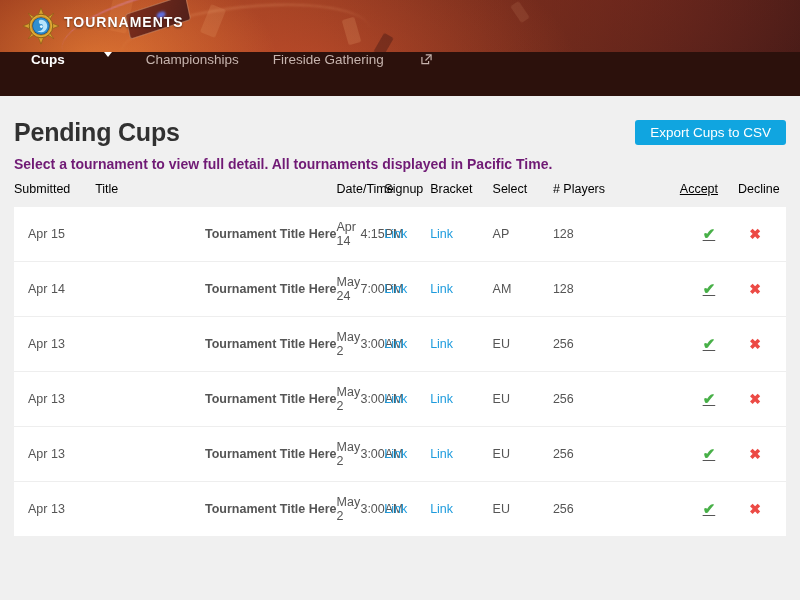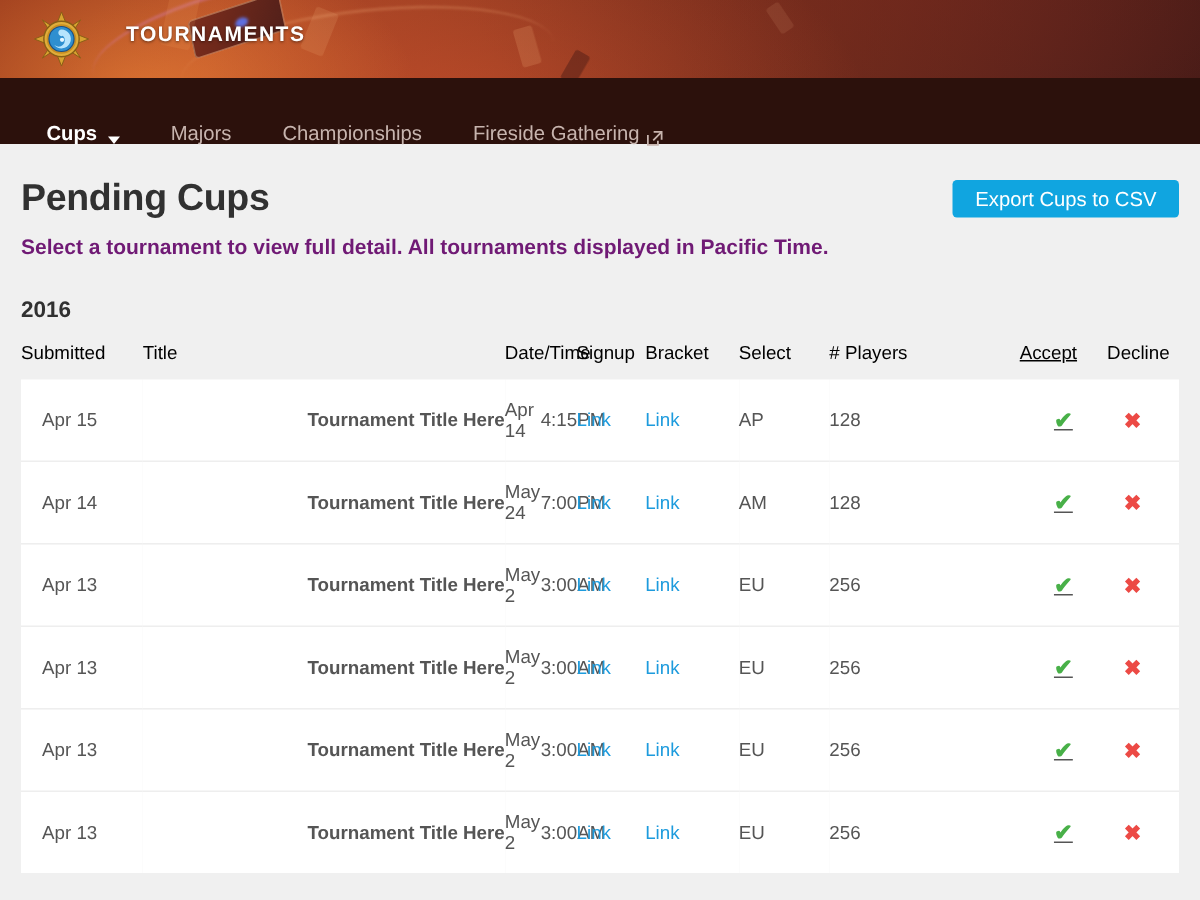--- a/index.html
+++ b/index.html
@@ -59,21 +59,21 @@
     content:""; position:absolute; left:30px; top:8px; width:9px; height:6px;
     background:#5e6fe0; border-radius:50%; filter:blur(1px);
   }
 
   .logo {
     position:absolute; left:22px; top:7px;
     width:38px; height:38px;
     z-index:3;
   }
   .brand-title {
-    position:absolute; left:84px; top:14px;
+    position:absolute; left:64px; top:14px;
     z-index:3;
     color:#fff;
     font-size:14px;
     font-weight:bold;
     letter-spacing:1.0px;
     text-shadow:0 1px 2px rgba(0,0,0,.5);
   }
 
   
   .nav {
@@ -82,23 +82,24 @@
     display:flex;
     align-items:center;
     padding-left:14px;
   }
   .nav-item {
     color:#c7b4ae;
     font-size:13.5px;
     padding:0 17px;
     height:44px;
     display:flex;
-    align-items:flex-end;
+    align-items:flex-start;
     white-space:nowrap;
     cursor:pointer;
+    gap:32px;
   }
   .nav-item.active { color:#ffffff; font-weight:bold; }
   .caret {
     display:inline-block;
     margin-left:7px;
     width:0; height:0;
     border-left:4.5px solid transparent;
     border-right:4.5px solid transparent;
     border-top:5px solid #ffffff;
   }
@@ -222,23 +223,20 @@
 
   <div class="brand-title">TOURNAMENTS</div>
 </div>
 
 <div class="nav">
   <div class="nav-item active">
     <span>Cups</span>
     <span class="caret"></span>
   </div>
   <div class="nav-item">
-    <span>Majors</span>
-  </div>
-  <div class="nav-item">
     <span>Championships</span>
   </div>
   <div class="nav-item">
     <span>Fireside Gathering</span>
     <span class="ext-icon">
       <svg viewBox="0 0 12 12" width="11" height="11">
         <path d="M1 3.2 v7.3 h7.3 v-3.0" fill="none" stroke="#c7b4ae" stroke-width="1.3"></path>
         <path d="M5.2 1 h5.8 v5.8" fill="none" stroke="#c7b4ae" stroke-width="1.3"></path>
         <path d="M4.9 7.1 L10.8 1.2" fill="none" stroke="#c7b4ae" stroke-width="1.3"></path>
       </svg>
@@ -250,21 +248,20 @@
 
   <div class="page-head">
     <div>
       <h1>Pending Cups</h1>
       <div class="subtitle">Select a tournament to view full detail. All tournaments displayed in Pacific Time.</div>
     </div>
     <button class="btn-export">Export Cups to CSV</button>
   </div>
 
   <div id="sections">
-      <div class="year">2016</div>
       <table class="cups">
         <thead>
           <tr>
             <th class="c-sub">Submitted</th>
             <th class="c-title">Title</th>
             <th class="c-date" colspan="2">Date/Time</th>
             <th class="c-signup">Signup</th>
             <th class="c-bracket">Bracket</th>
             <th class="c-region">Select</th>
             <th class="c-players"># Players</th>

